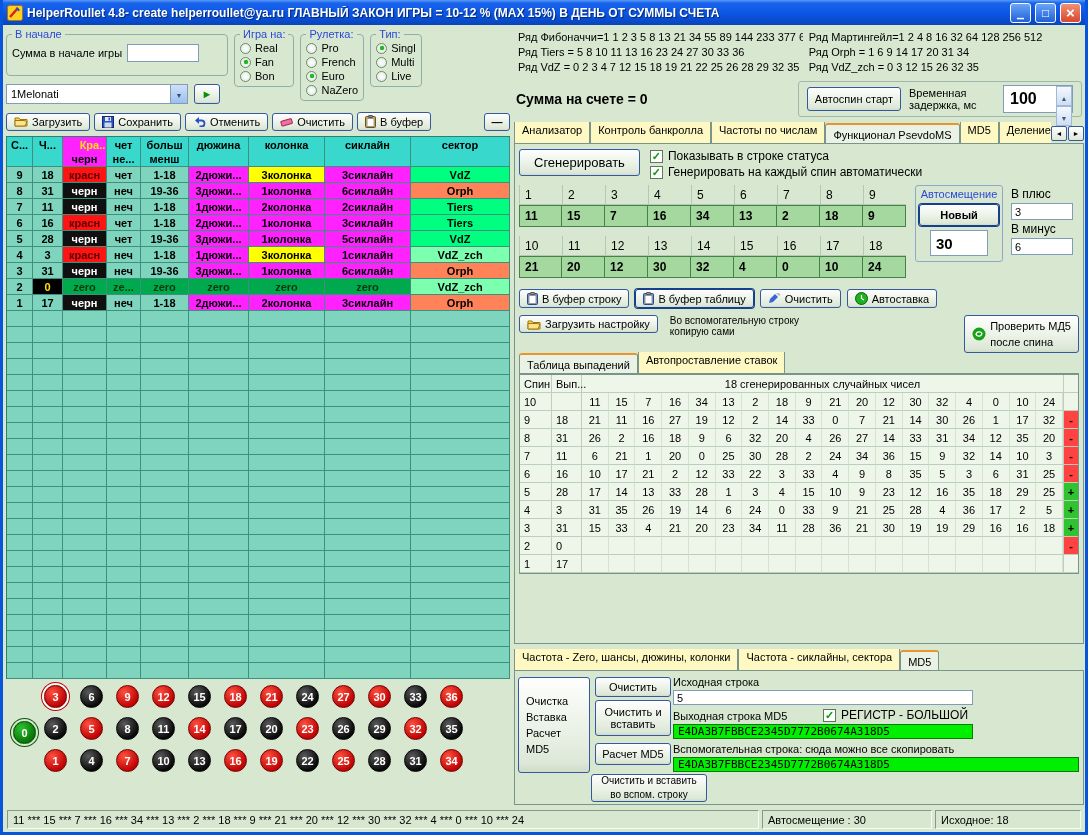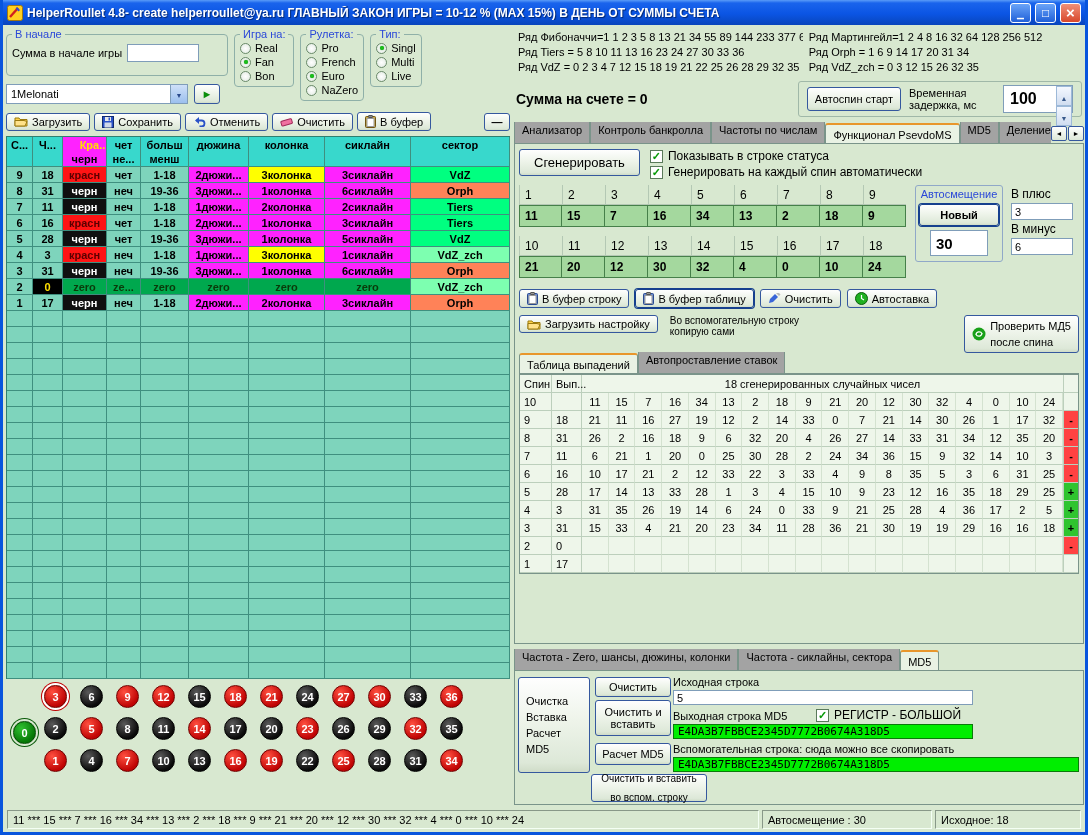--- a/index.html
+++ b/index.html
@@ -82,21 +82,21 @@
 .acc-box{margin-left:auto;border:1px solid #a0b8a8;border-radius:3px;display:flex;align-items:center;gap:8px;padding:3px 8px;}
 .autospin{height:24px;}
 .delay-lbl{font-size:11px;width:86px;line-height:12px;}
 .spinner{width:70px;height:28px;background:#fff;border:1px solid #7f9db9;display:flex;}
 .spin-val{flex:1;font-size:16px;font-weight:bold;display:flex;align-items:center;padding-left:6px;}
 .spin-btns{width:16px;display:flex;flex-direction:column;}
 .sb{flex:1;border:1px solid #9db9d8;background:linear-gradient(#f4f8ff,#d0ddf0);display:flex;align-items:center;justify-content:center;color:#3a5a8c;}
 
 .tabstrip{display:flex;align-items:flex-end;border-bottom:1px solid #7a948a;height:21px;flex:none;}
 .tabs{display:flex;flex:1;overflow:hidden;align-items:flex-end;height:21px;}
-.tab{border:1px solid #7a948a;border-bottom:none;border-radius:3px 3px 0 0;padding:2px 7px;font-size:11px;background:#a3a3a3;height:27px;display:flex;align-items:center;white-space:nowrap;flex:none;}
+.tab{border:1px solid #7a948a;border-bottom:none;border-radius:3px 3px 0 0;padding:2px 7px;font-size:11px;background:#fef9c3;height:27px;display:flex;align-items:center;white-space:nowrap;flex:none;}
 .tab.active{background:#e9f2e4;height:21px;margin-bottom:-1px;border-top:2px solid #e8962c;}
 .tab-scroll{display:flex;gap:1px;margin-bottom:2px;}
 .scrollbtn{width:16px;height:15px;padding:0;font-size:8px;border:1px solid #35589e;border-radius:2px;background:linear-gradient(#fff,#dde8d8);display:flex;align-items:center;justify-content:center;}
 .i-left::after{content:"◄";font-size:7px;}
 .i-right::after{content:"►";font-size:7px;}
 
 .tab-content{border:1px solid #7a948a;border-top:none;padding:5px 4px 4px;flex:1;display:flex;flex-direction:column;min-height:0;}
 .gen-top{display:flex;gap:10px;align-items:flex-start;}
 .gen-btn{height:27px;font-size:13px;padding:2px 14px;}
 .checks{display:flex;flex-direction:column;gap:2px;}
@@ -136,21 +136,21 @@
 .ncell{display:flex;align-items:center;justify-content:center;font-size:11px;border-right:1px solid #d4e2d0;border-bottom:1px solid #bccfbc;overflow:hidden;}
 .nhead{flex:1;display:flex;align-items:center;justify-content:center;font-size:11px;border-bottom:1px solid #bccfbc;}
 
 .freq-strip{margin-top:6px;}
 .md5-panel{border:1px solid #7a948a;border-top:none;position:relative;height:134px;flex:none;font-size:11px;}
 .abs{position:absolute;}
 .md5-big{left:3px;top:6px;width:72px;height:96px;white-space:pre-line;line-height:13px;text-align:center;}
 .md5-clear{left:80px;top:6px;width:76px;height:20px;}
 .md5-clrpaste{left:80px;top:29px;width:76px;height:36px;white-space:normal;line-height:12px;}
 .md5-calc{left:80px;top:72px;width:76px;height:22px;}
-.md5-clrpaste-aux{left:76px;top:103px;width:116px;height:28px;font-size:10px;white-space:normal;line-height:19px;padding:1px 3px;}
+.md5-clrpaste-aux{left:76px;top:103px;width:116px;height:28px;font-size:10px;white-space:normal;line-height:14px;padding:1px 3px;}
 .md5-label{color:#000;}
 .greenfield{background:#00ee00;border:1px solid #0a7a0a;font-family:"DejaVu Sans Mono",monospace;font-size:11px;display:flex;align-items:center;padding-left:4px;height:15px;overflow:hidden;}
 .md5-src{left:158px;top:19px;width:300px;height:15px;}
 .md5-out{left:158px;top:53px;width:300px;}
 .md5-aux{left:158px;top:86px;width:406px;}
 
 .statusbar{height:24px;display:flex;gap:3px;padding:2px 4px 3px;flex:none;}
 .status-cell{border:1px solid;border-color:#889888 #f4fff4 #f4fff4 #889888;font-size:11px;display:flex;align-items:center;padding:0 5px;white-space:nowrap;overflow:hidden;}
 .status-cell.grow{flex:1;}
 .status-cell.w2{width:170px;flex:none;}
@@ -1210,21 +1210,21 @@
 Вставка
 Расчет MD5</button>
         <button class="btn abs md5-clear">Очистить</button>
         <button class="btn abs md5-clrpaste">Очистить и вставить</button>
         <button class="btn abs md5-calc">Расчет MD5</button>
         <button class="btn abs md5-clrpaste-aux">Очистить и вставить во вспом. строку</button>
 
         <span class="abs md5-label" style="left:158px;top:5px">Исходная строка</span>
         <input class="abs txt md5-src" value="5" style="">
         <span class="abs md5-label" style="left:158px;top:39px">Выходная строка MD5</span>
-        <label class="check abs" style="left:301px;top:37px">
+        <label class="check abs" style="left:308px;top:37px">
           <span class="cb on"></span>
           <span>РЕГИСТР - БОЛЬШОЙ</span>
         </label>
         <div class="abs greenfield md5-out">E4DA3B7FBBCE2345D7772B0674A318D5</div>
         <span class="abs md5-label" style="left:158px;top:72px">Вспомогательная строка: сюда можно все скопировать</span>
         <div class="abs greenfield md5-aux">E4DA3B7FBBCE2345D7772B0674A318D5</div>
       </div>
     </div>
   </div>
 

